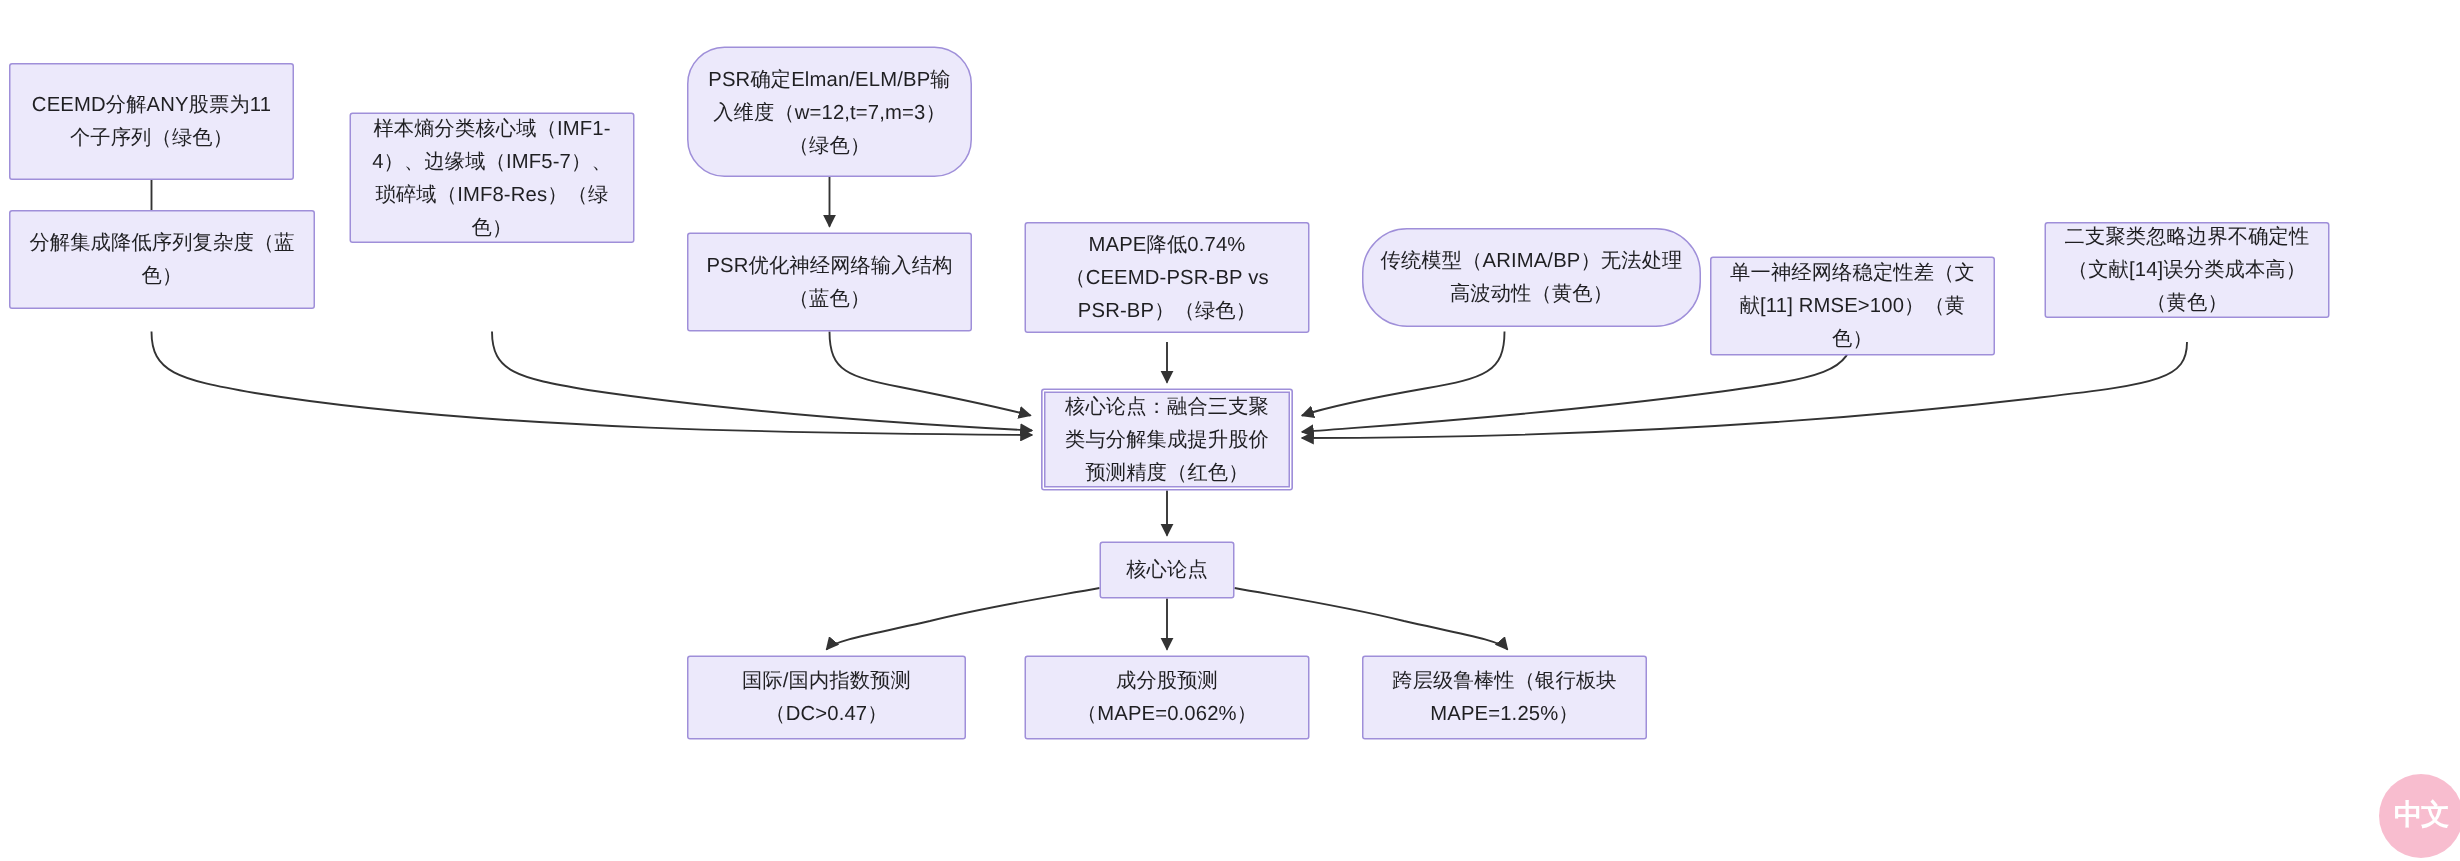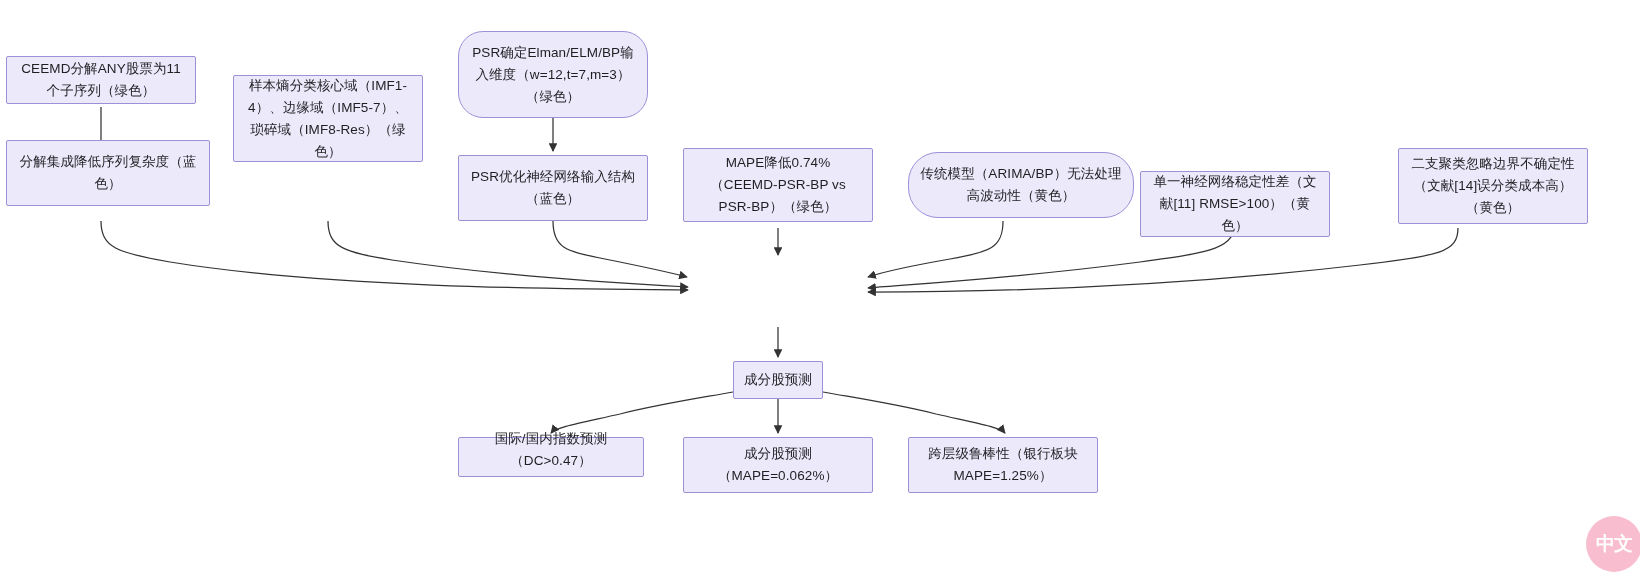--- a/index.html
+++ b/index.html
@@ -94,21 +94,21 @@
       <path d="M 1458 228 C 1458 252 1440 256 1360 265 C 1130 292 930 292 868 292"></path>
 
       <path d="M 778 327 L 778 357"></path>
 
       <path d="M 733 392 C 700 398 660 404 620 414 C 580 423 556 427 551 433"></path>
       <path d="M 778 399 L 778 433"></path>
       <path d="M 823 392 C 856 398 896 404 936 414 C 976 423 1000 427 1005 433"></path>
     </g>
   </svg>
 
-  <div class="node" style="left:6px;top:56px;width:190px;height:48px;">
+  <div class="node" style="left:6px;top:42px;width:190px;height:78px;">
     <span>CEEMD分解ANY股票为11个子序列（绿色）</span>
   </div>
 
   <div class="node" style="left:233px;top:31px;width:190px;height:87px;margin-top:44px;">
     <span>样本熵分类核心域（IMF1-4）、边缘域（IMF5-7）、琐碎域（IMF8-Res）（绿色）</span>
   </div>
 
   <div class="node" style="left:458px;top:31px;width:190px;height:87px;border-radius:25px;">
     <span>PSR确定Elman/ELM/BP输入维度（w=12,t=7,m=3）（绿色）</span>
   </div>
@@ -127,30 +127,33 @@
   </div>
 
   <div class="node" style="left:908px;top:152px;width:226px;height:66px;border-radius:30px;">
     <span>传统模型（ARIMA/BP）无法处理高波动性（黄色）</span>
   </div>
 
   <div class="node" style="left:1140px;top:155px;width:190px;height:66px;margin-top:16px;">
     <span>单一神经网络稳定性差（文献[11] RMSE&gt;100）（黄色）</span>
   </div>
 
-  <div class="node" style="left:1398px;top:148px;width:190px;height:76px;align-items:center;">
+  <div class="node" style="left:1363px;top:148px;width:190px;height:64px;align-items:center;">
     <span>二支聚类忽略边界不确定性（文献[14]误分类成本高）（黄色）</span>
   </div>
 
+  <div class="node core" style="left:694px;top:259px;width:168px;height:68px;">
+    <span>核心论点：融合三支聚类与分解集成提升股价预测精度（红色）</span>
+  </div>
 
   <div class="node" style="left:733px;top:361px;width:90px;height:38px;">
-    <span>成分股预测</span>
+    <span>核心论点</span>
   </div>
 
-  <div class="node" style="left:458px;top:437px;width:186px;height:40px;align-items:flex-end;">
+  <div class="node" style="left:458px;top:437px;width:186px;height:56px;">
     <span>国际/国内指数预测（DC&gt;0.47）</span>
   </div>
 
   <div class="node" style="left:683px;top:437px;width:190px;height:56px;">
     <span>成分股预测（MAPE=0.062%）</span>
   </div>
 
   <div class="node" style="left:908px;top:437px;width:190px;height:56px;">
     <span>跨层级鲁棒性（银行板块MAPE=1.25%）</span>
   </div>

